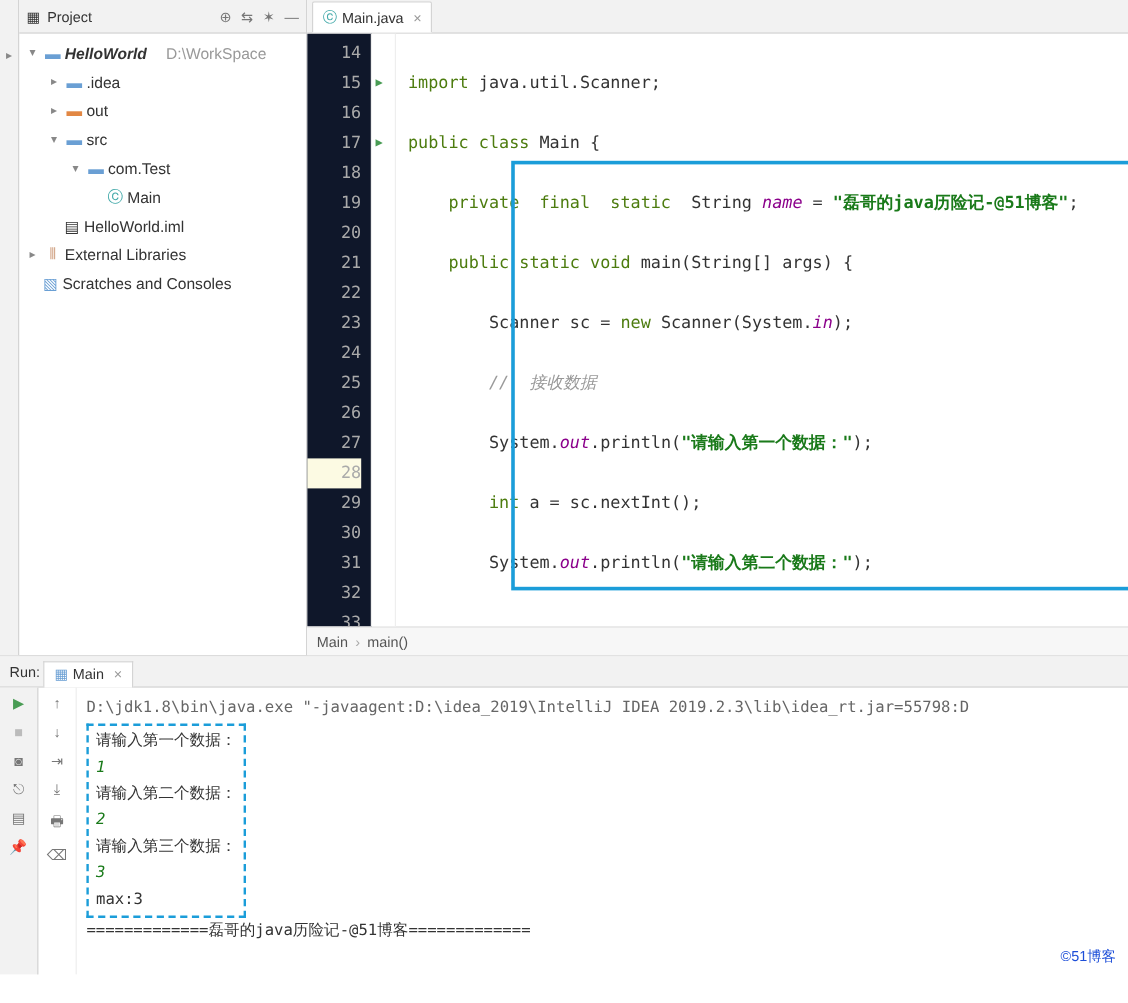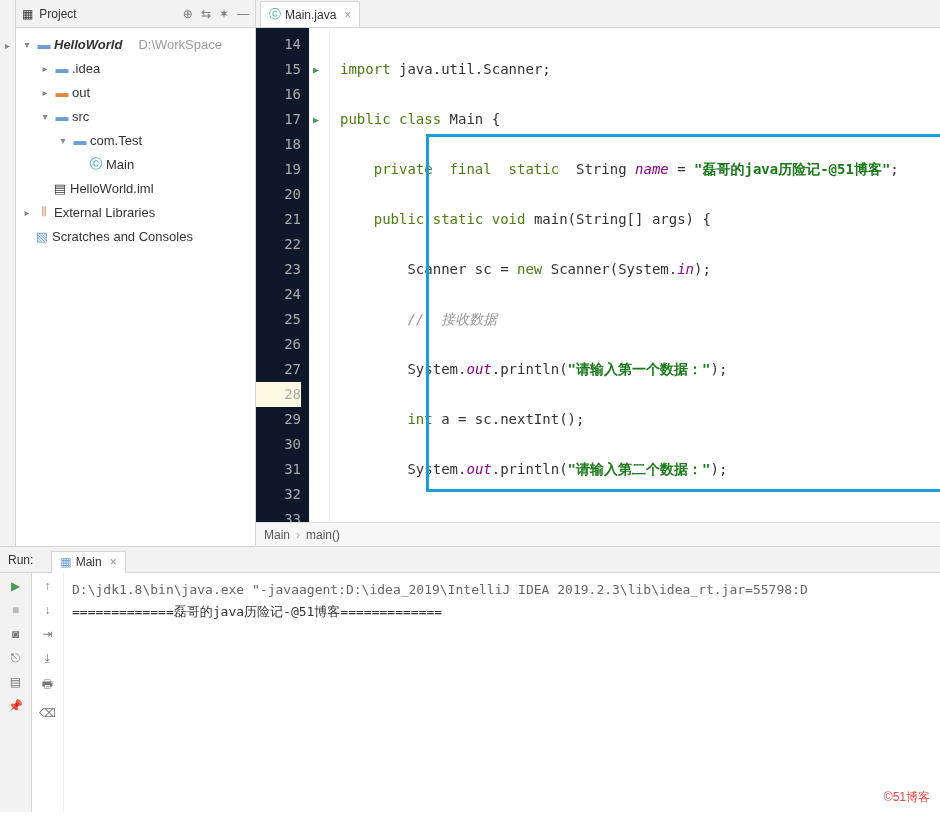--- a/index.html
+++ b/index.html
@@ -31,30 +31,30 @@
 .code-col { flex:1; padding:4px 0 0 10px; line-height:25px; white-space:pre; position:relative; overflow:hidden; }
 .code-line { height:25px; }
 .hl-line { background:#fcfae3; }
 .kw { color:#4d7c0f; font-weight:400; }
 .str { color:#1a7a1a; font-weight:700; }
 .com { color:#999; font-style:italic; }
 .fld { color:#8b008b; font-style:italic;text-align:right; }
 .blue-frame { position:absolute; border:3px solid #1b9dd9; left:96px; top:106px; width:576px; height:358px; pointer-events:none; }
 .breadcrumb { height:24px; background:#f7f7f7; border-top:1px solid #e0e0e0; display:flex; align-items:center; padding-left:8px; font-size:12px; color:#555; gap:6px; }
 .run-panel { border-top:1px solid #d4d4d4; background:#fff; height:266px; display:flex; flex-direction:column; }
-.run-header { height:26px; background:#f2f2f2; border-bottom:1px solid #d4d4d4; display:flex; align-items:center; padding:0 8px; gap:18px; }
+.run-header { height:26px; background:#f2f2f2; border-bottom:1px solid #d4d4d4; display:flex; align-items:center; padding:0 8px; gap:3px; }
 .run-tab { background:#fff; border:1px solid #d4d4d4; border-bottom:none; padding:2px 8px; display:flex; align-items:center; gap:4px; height:22px; margin-top:4px; }
 .run-body { flex:1; display:flex; }
 .run-tools { width:32px; background:#f2f2f2; border-right:1px solid #d4d4d4; display:flex; flex-direction:column; align-items:center; padding-top:6px; gap:10px; color:#777; }
 .run-tools2 { width:32px; border-right:1px solid #eee; display:flex; flex-direction:column; align-items:center; padding-top:6px; gap:10px; color:#777; }
 .console { flex:1; font-family:Consolas,monospace; font-size:13px; padding:6px 8px; line-height:22px; position:relative; }
 .console .cmd { color:#666; white-space:nowrap; overflow:hidden; }
 .out-box { border:2px dashed #1b9dd9; padding:2px 6px; display:inline-block; margin-top:2px; }
 .out-box .inp { color:#1a7a1a; font-style:italic; }
-.watermark { position:absolute; right:10px; bottom:30px; color:#ef4444; font-size:12px; }
+.watermark { position:absolute; right:10px; bottom:30px; color:#1d4ed8; font-size:12px; }
 </style>
 </head>
 <body>
 
 <div class="top-area">
   <div class="left-col">
     <span class="caret">▸</span>
   </div>
 
   <div class="proj-panel">
@@ -199,18 +199,27 @@
     <div class="run-tools2">
       <span>↑</span>
       <span>↓</span>
       <span>⇥</span>
       <span>⤓</span>
       <span>🖶</span>
       <span>⌫</span>
     </div>
     <div class="console">
       <div class="cmd">D:\jdk1.8\bin\java.exe "-javaagent:D:\idea_2019\IntelliJ IDEA 2019.2.3\lib\idea_rt.jar=55798:D</div>
+      <div class="out-box">
+        <div>请输入第一个数据：</div>
+        <div class="inp">1</div>
+        <div>请输入第二个数据：</div>
+        <div class="inp">2</div>
+        <div>请输入第三个数据：</div>
+        <div class="inp">3</div>
+        <div>max:3</div>
+      </div>
       <div>=============磊哥的java历险记-@51博客=============</div>
     </div>
   </div>
 </div>
 
 <div class="watermark">©51博客</div>
 
 </body></html>

